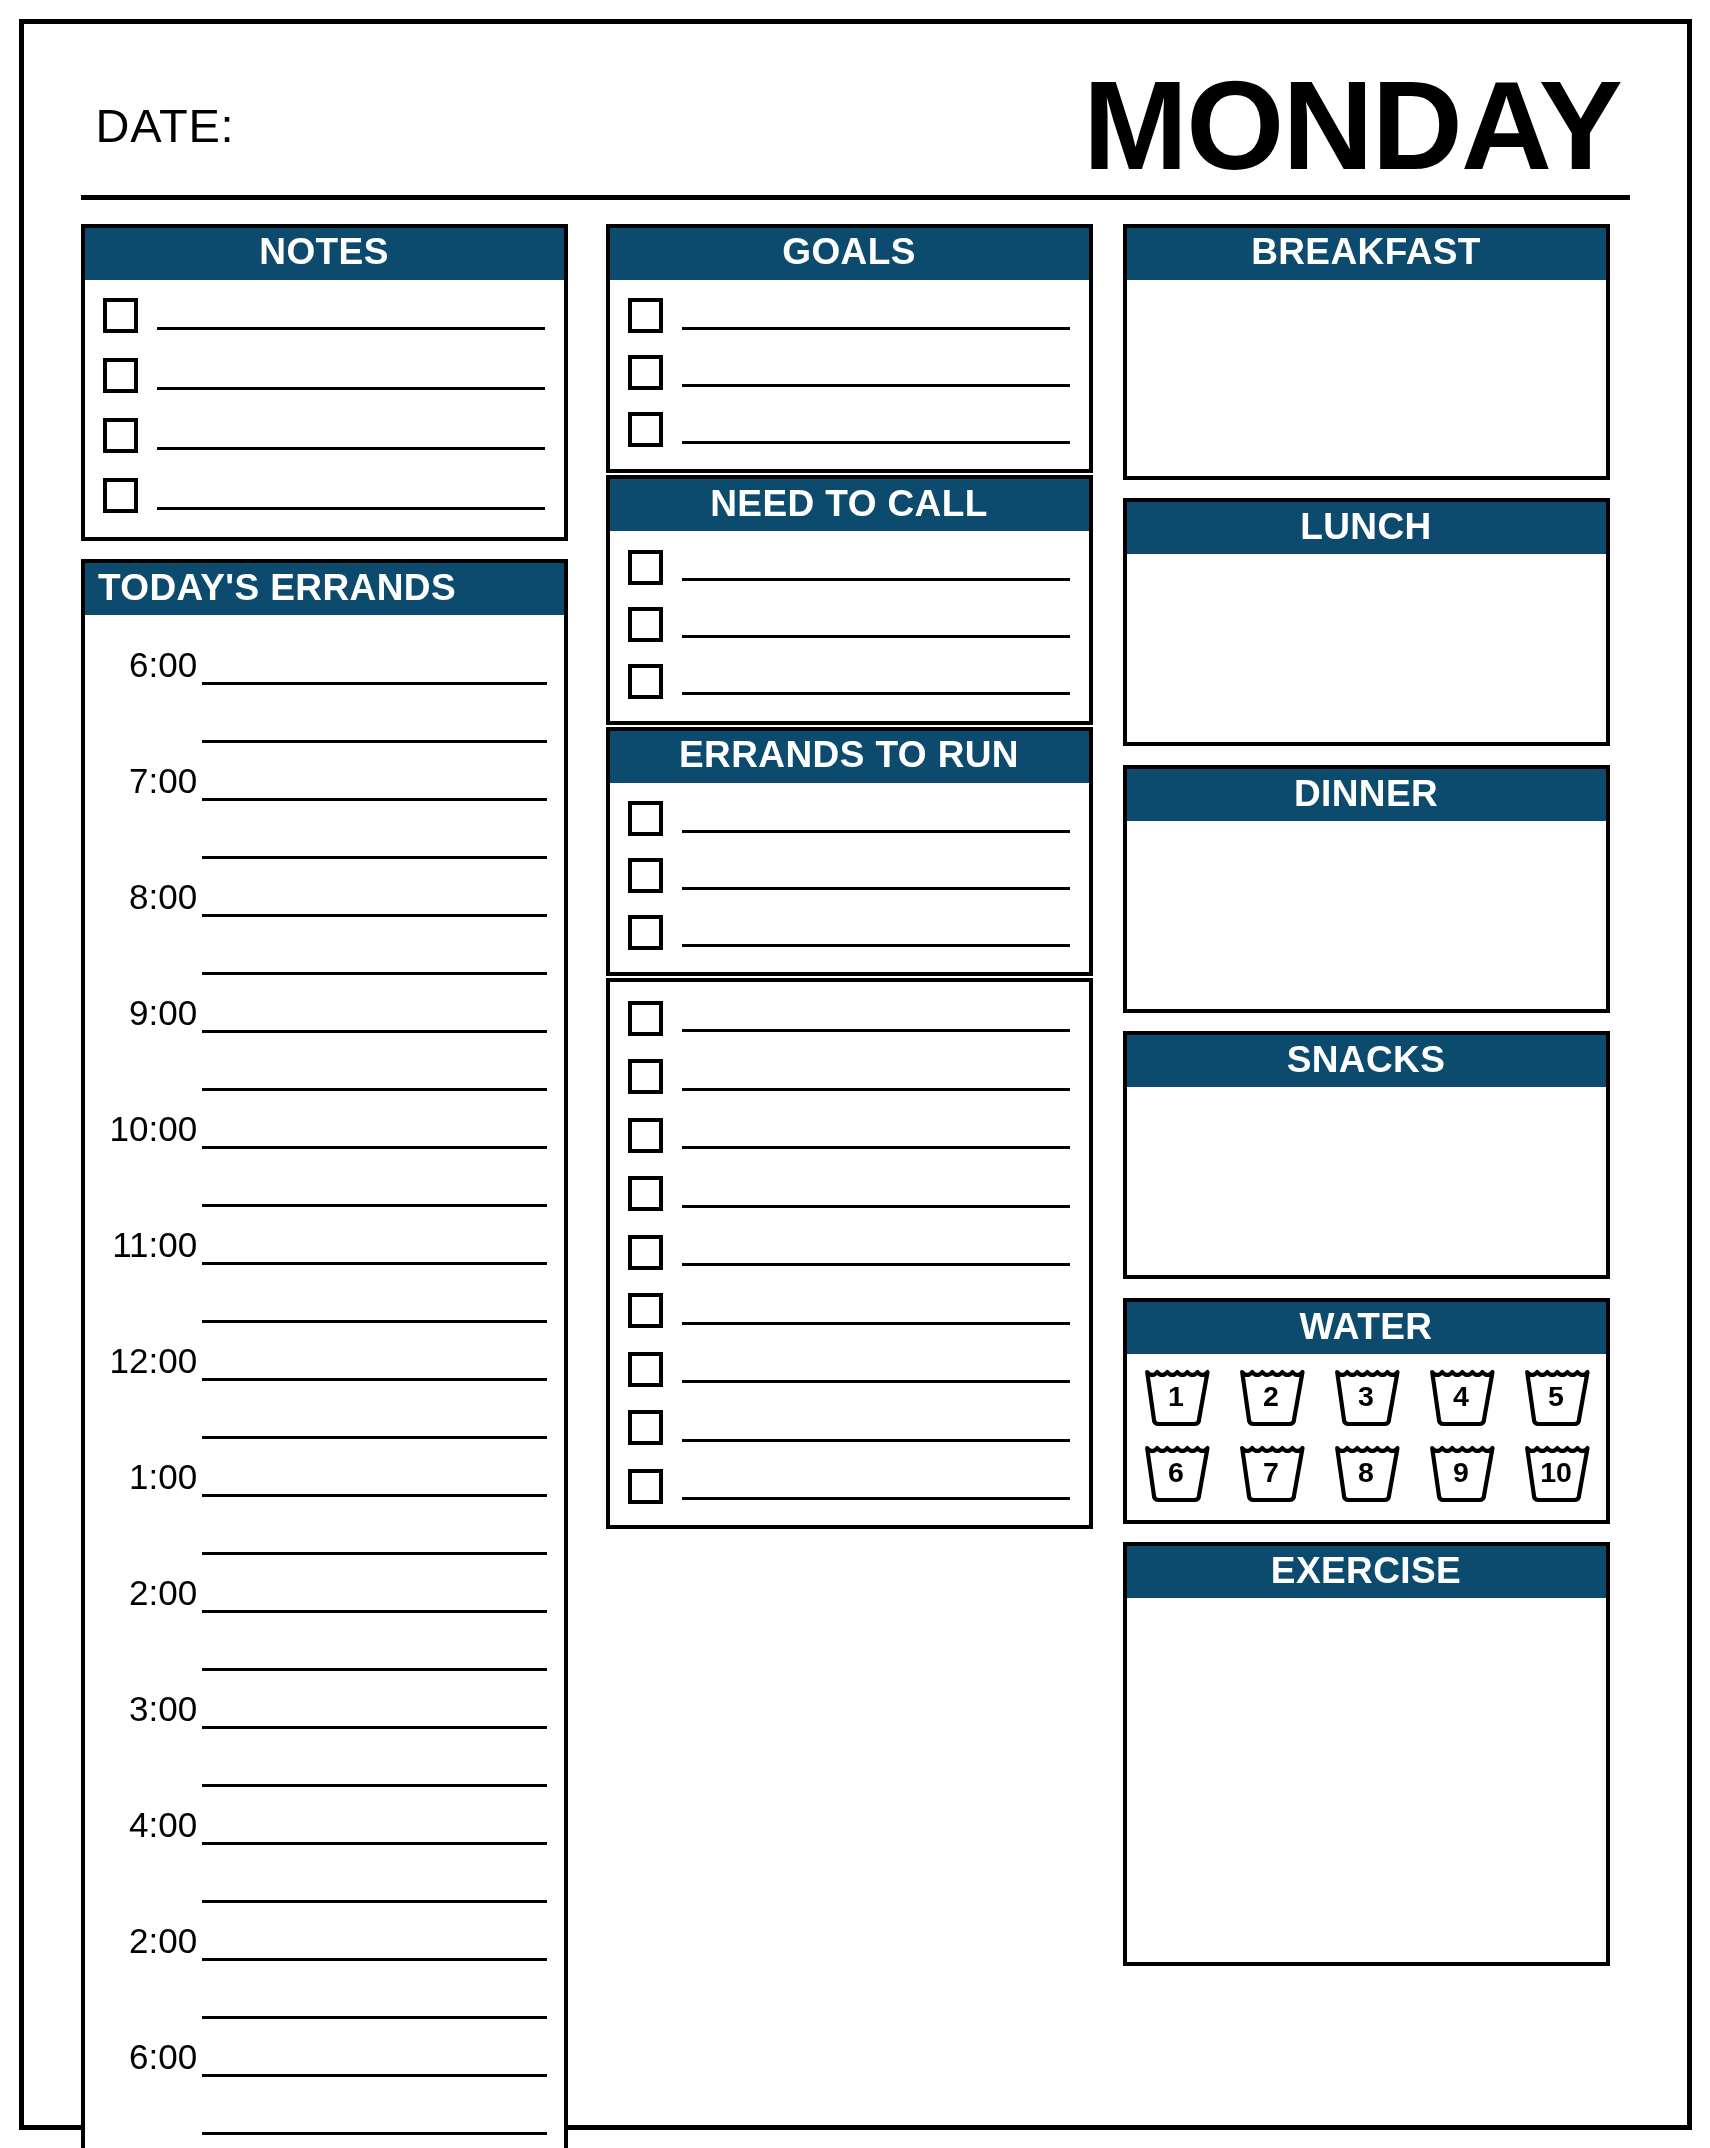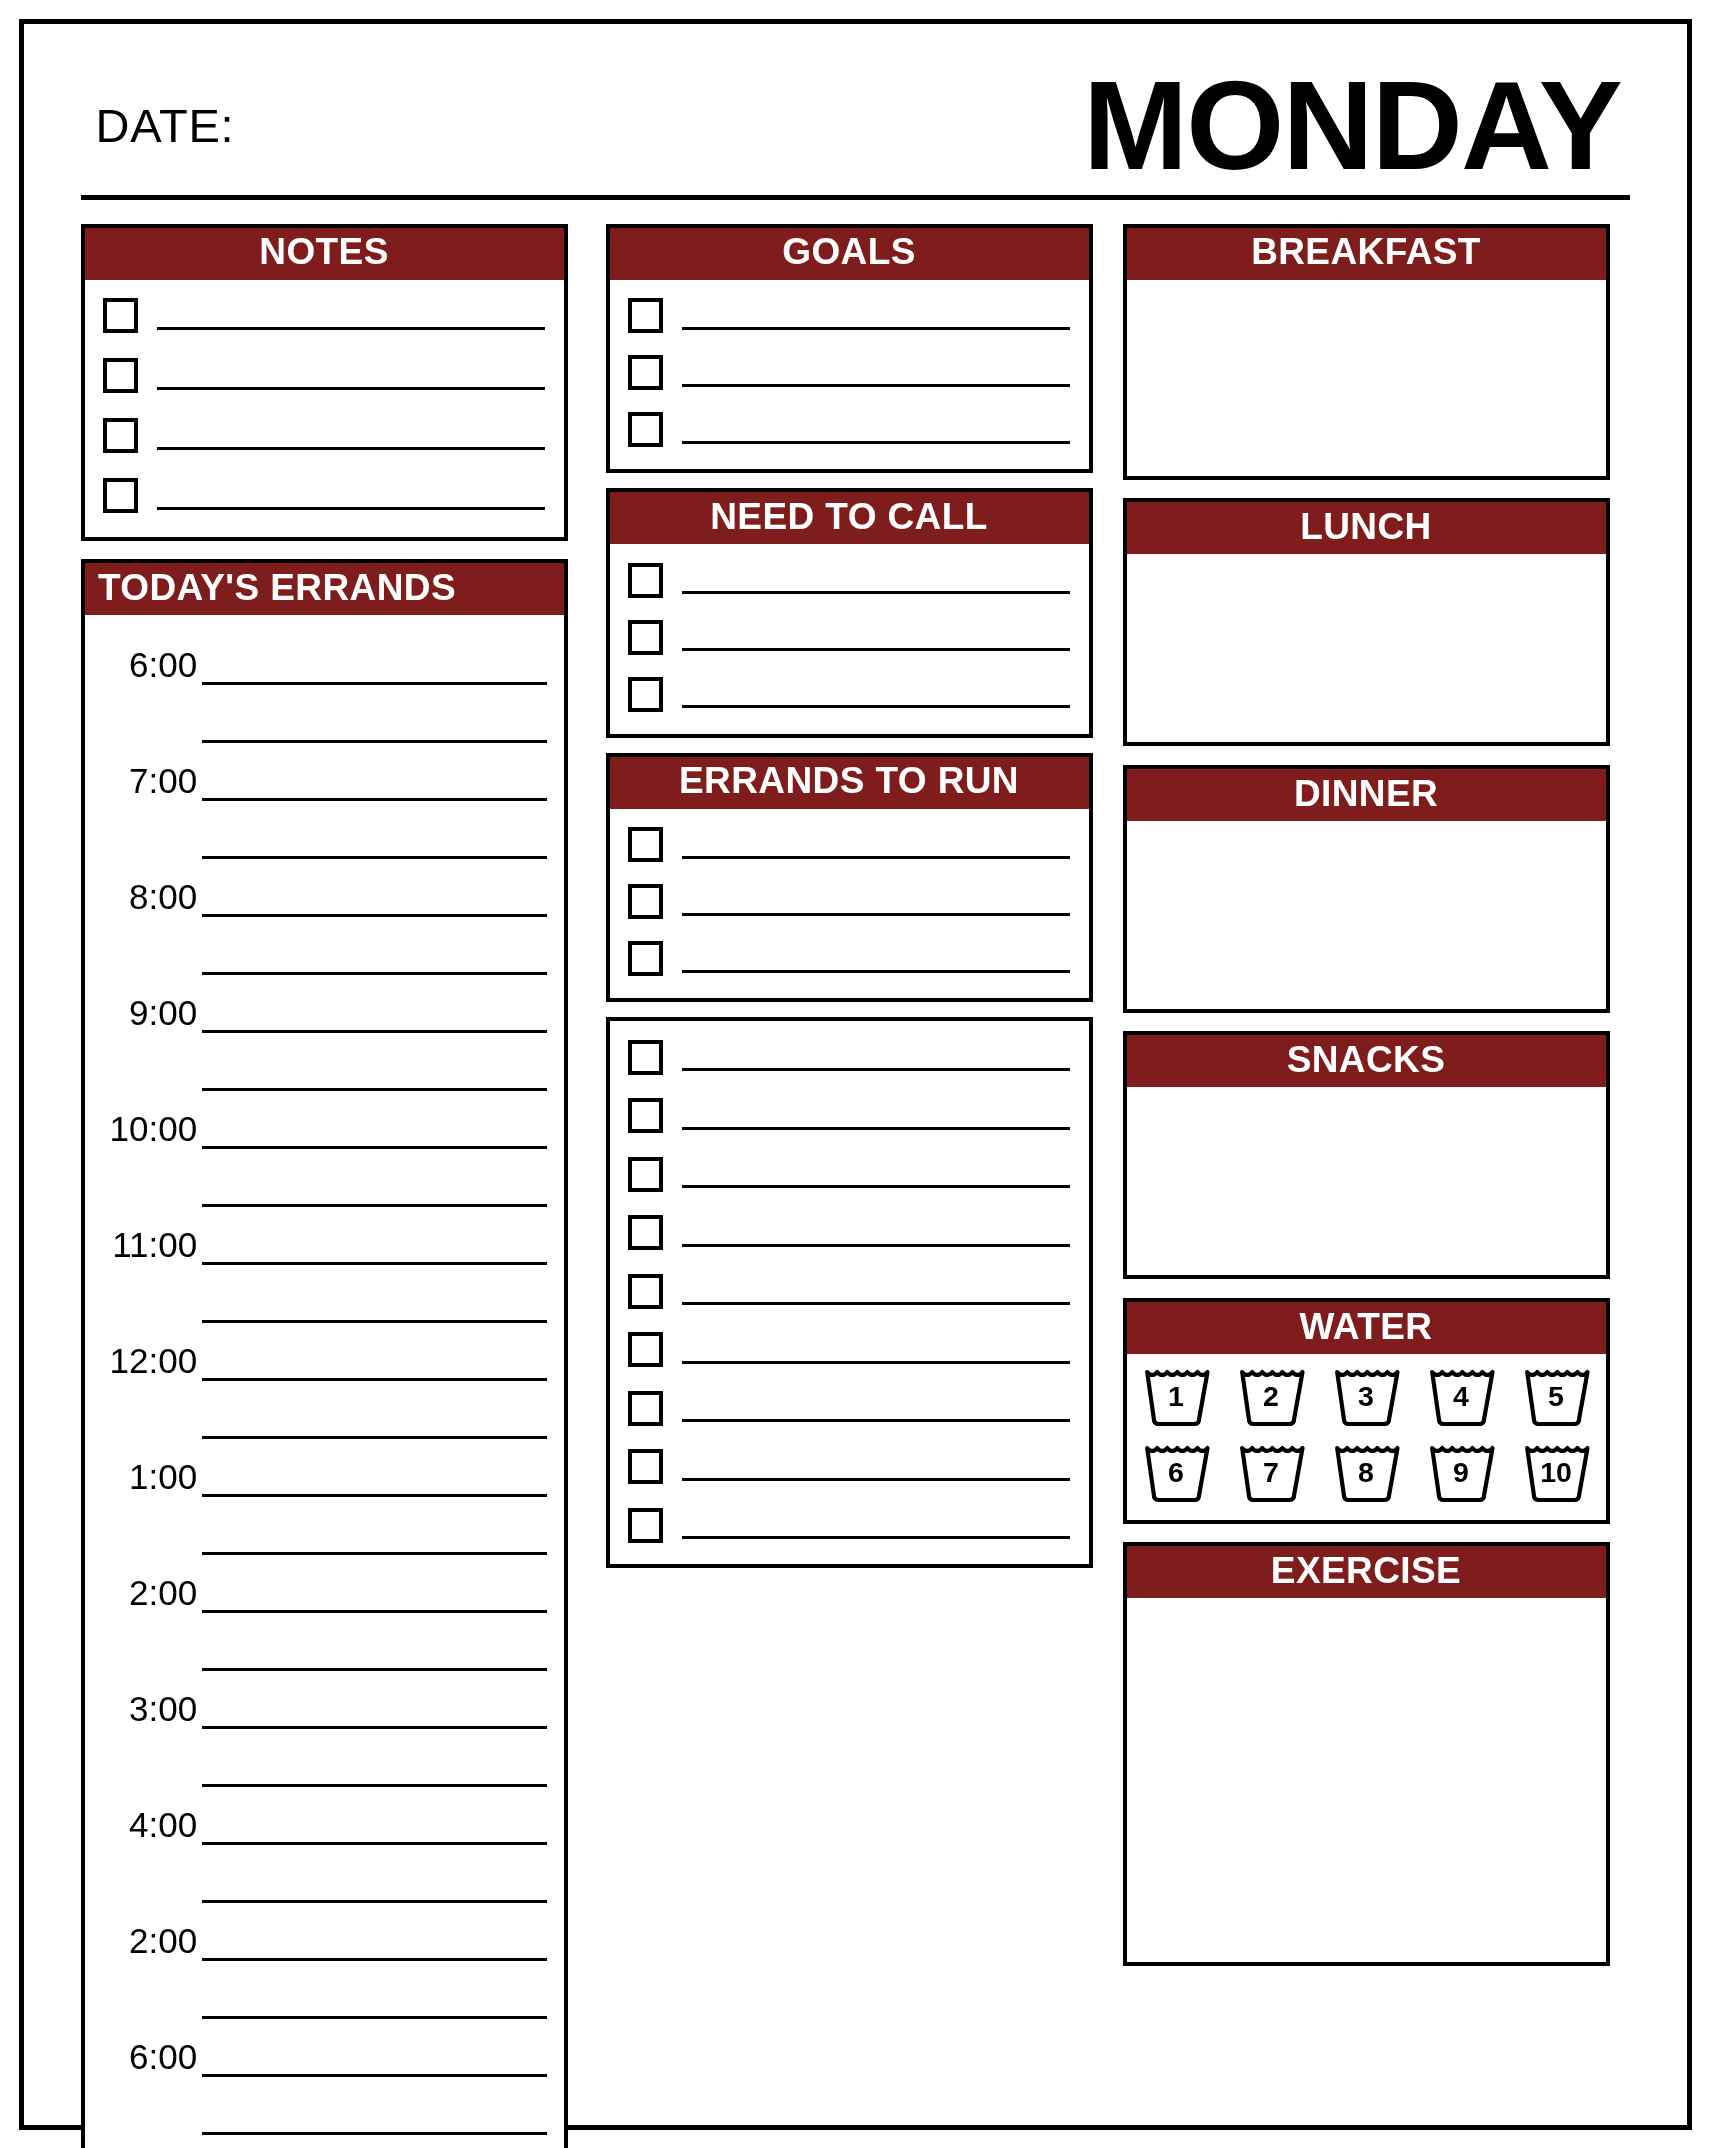--- a/index.html
+++ b/index.html
@@ -60,31 +60,31 @@
   }
 
   
   .columns {
     display: flex;
     gap: 30px;
     flex: 1 1 auto;
     align-items: flex-start;
   }
   .col-left  { width: 487px; display: flex; flex-direction: column; gap: 18.5px; }
-  .col-mid   { width: 487px; display: flex; flex-direction: column; gap: 15px; padding-left: 8px; }
+  .col-mid   { width: 487px; display: flex; flex-direction: column; gap: 2px; padding-left: 8px; }
   .col-right { width: 487px; display: flex; flex-direction: column; gap: 18.5px; }
 
   
   .box {
     border: 4.2px solid #000000;
     box-sizing: border-box;
     background: #ffffff;
   }
   .box-title {
-    background: #7f1d1d;
+    background: #0c4a6e;
     color: #ffffff;
     font-size: 37px;
     font-weight: 700;
     text-align: center;
     letter-spacing: 0.4px;
     padding: 5.9px 0 9.2px 0;
     line-height: 1;
   }
   .box-title.left {
     text-align: left;

